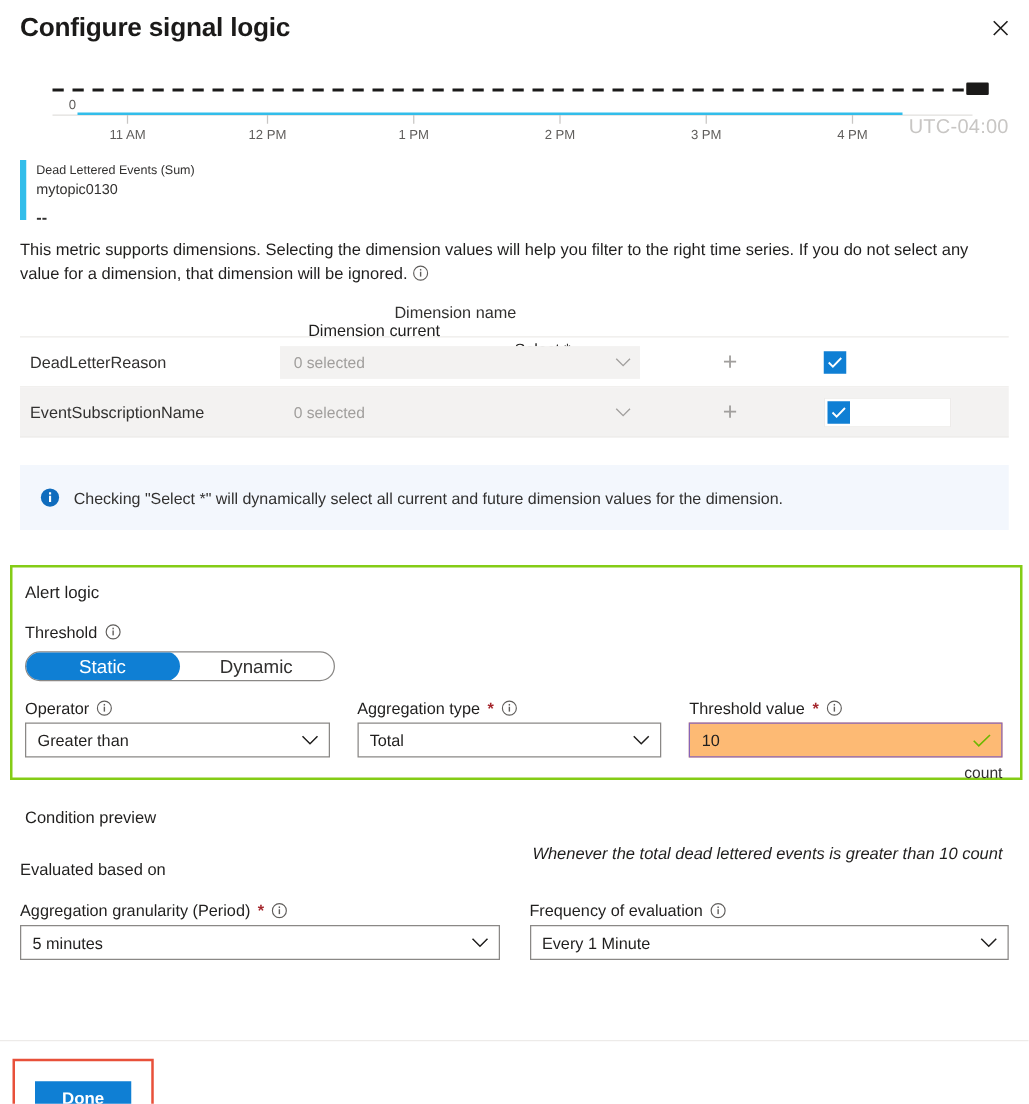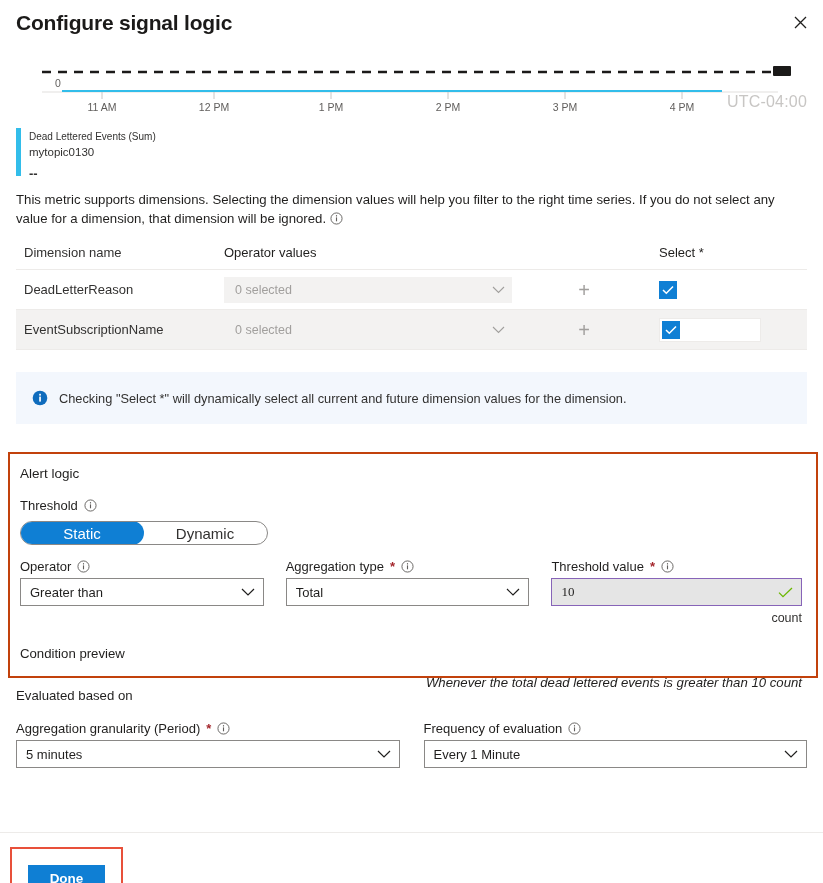--- a/index.html
+++ b/index.html
@@ -91,20 +91,21 @@
     width: 791px;
   }
   .dim-head {
     display: flex;
     align-items: center;
     height: 28px;
     font-size: 13px;
     color: #201f1e;
     border-bottom: 1px solid #edebe9;
     padding-bottom: 6px;
+    flex-direction: column;
   }
   .dim-row {
     display: flex;
     align-items: center;
     height: 40px;
     border-bottom: 1px solid #edebe9;
     position: relative;
   }
   .dim-row.alt { background: #f3f2f1; }
   .col-name  { width: 208px; padding-left: 8px; font-size: 13px; color: #323130;}
@@ -169,22 +170,22 @@
   .ico-info-circle {
     width:13px; height:13px; display:inline-block; vertical-align:-2px;
   }
 
   
   .alert-logic {
     position: absolute;
     left: 8px;
     top: 452px;
     width: 810px;
-    height: 226px;
-    border: 2px solid #c2410c;
+    height: 172px;
+    border: 2px solid #84cc16;
     background: #ffffff;
     padding: 12px 14px 0 10px;
   }
   .section-label {
     font-size: 13.5px;
     color: #201f1e;
   }
   .field-label {
     font-size: 13px;
     color: #201f1e;
@@ -244,28 +245,27 @@
     padding: 0 8px 0 9px;
     font-size: 13px;
     color: #201f1e;
     cursor: pointer;
   }
   .sel-box .chev2 { color: #201f1e; }
 
   .thr-input {
     height: 28px;
     border: 1px solid #8764b8;
-    background:#e5e5e5;
+    background:#fdba74;
     display:flex;
     align-items:center;
     justify-content: space-between;
     padding: 0 8px 0 9px;
     font-size: 13px;
     color: #201f1e;
-    font-family: Liberation Serif, serif;
   }
   .thr-unit {
     text-align: right;
     font-size: 12.5px;
     color: #323130;
     margin-top: 5px;
   }
   .check-ok { color: #6bb700; }
 
   .cond-label { margin-top: 21px; font-size: 13.2px; color:#201f1e; }
@@ -370,21 +370,21 @@
   <svg class="ico-info-circle" viewBox="0 0 14 14">
     <circle cx="7" cy="7" r="6" fill="none" stroke="#605e5c" stroke-width="1"></circle>
     <rect x="6.4" y="5.8" width="1.2" height="4.2" fill="#605e5c"></rect>
     <rect x="6.4" y="3.4" width="1.2" height="1.4" fill="#605e5c"></rect>
   </svg>
 </div>
 
 <div class="dim-table">
   <div class="dim-head">
     <div class="col-name">Dimension name</div>
-    <div class="col-vals">Operator values</div>
+    <div class="col-vals">Dimension current</div>
     <div class="col-plus"></div>
     <div class="col-sel">Select *</div>
   </div>
 
   <div class="dim-row">
     <div class="col-name">DeadLetterReason</div>
     <div class="col-vals">
       <div class="fake-select">
         <span>0 selected</span>
         <svg class="chev" width="13" height="8" viewBox="0 0 13 8">

